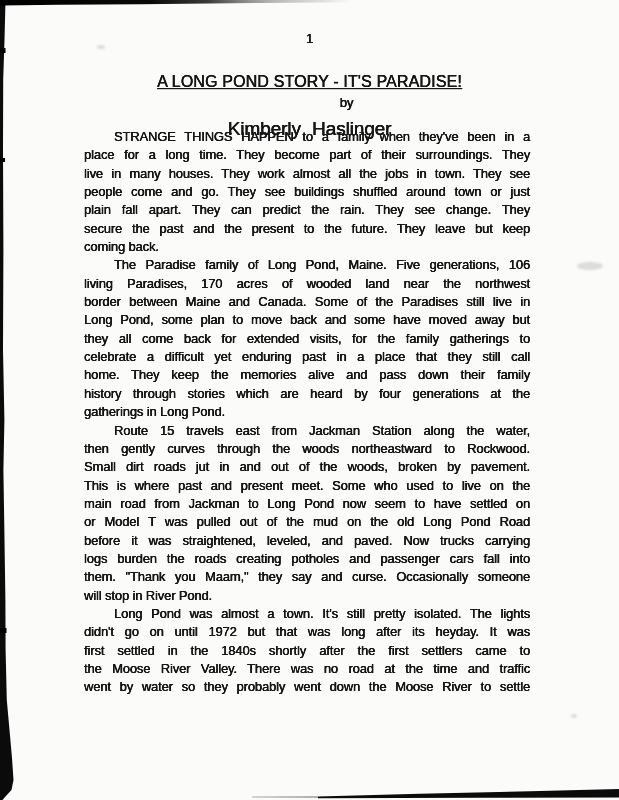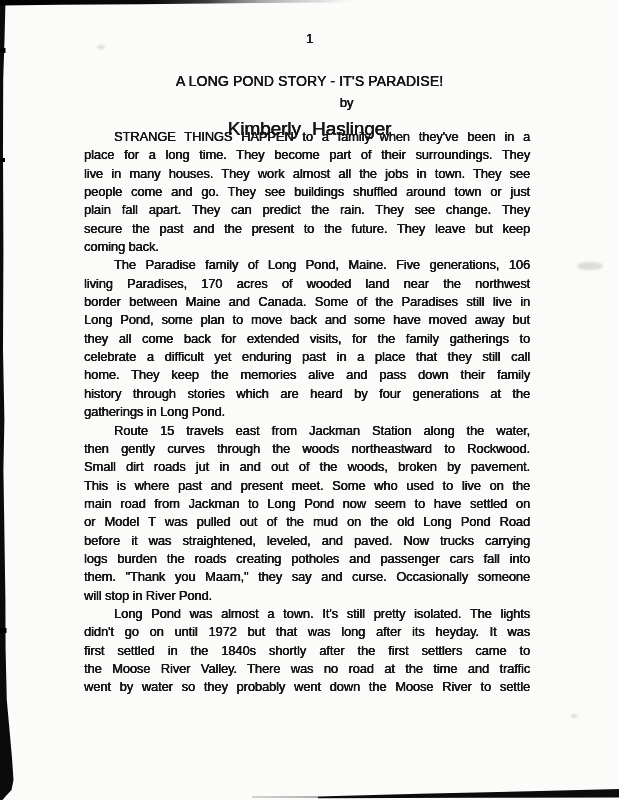--- a/index.html
+++ b/index.html
@@ -9,21 +9,21 @@
     font-family:"Liberation Sans",sans-serif;
     color:#161616;
   }
   .page{position:absolute;inset:0;background:#fbfbfa;}
   .txt{
     text-shadow:0.35px 0 0 currentColor, 0 0.2px 0 currentColor;
     letter-spacing:-0.1px;
   }
   .center{position:absolute;left:0;width:619px;text-align:center;}
   .page-number{top:31px;font-size:13px;}
-  .doc-title{top:73px;font-size:14px;letter-spacing:0.15px;}
+  .doc-title{top:73px;font-size:16px;letter-spacing:0.15px;text-decoration:underline;}
   .byline{top:95px;font-size:13px;padding-left:37px;}
   .author{top:110px;font-size:19px;word-spacing:6px;margin-top:8px;}
   .body-text{
     position:absolute;top:128px;left:84px;width:446px;
     font-size:12.9px;
   }
   .line{
     height:18.35px;line-height:18.35px;
     text-align:justify;text-align-last:justify;
     white-space:normal;overflow:visible;

